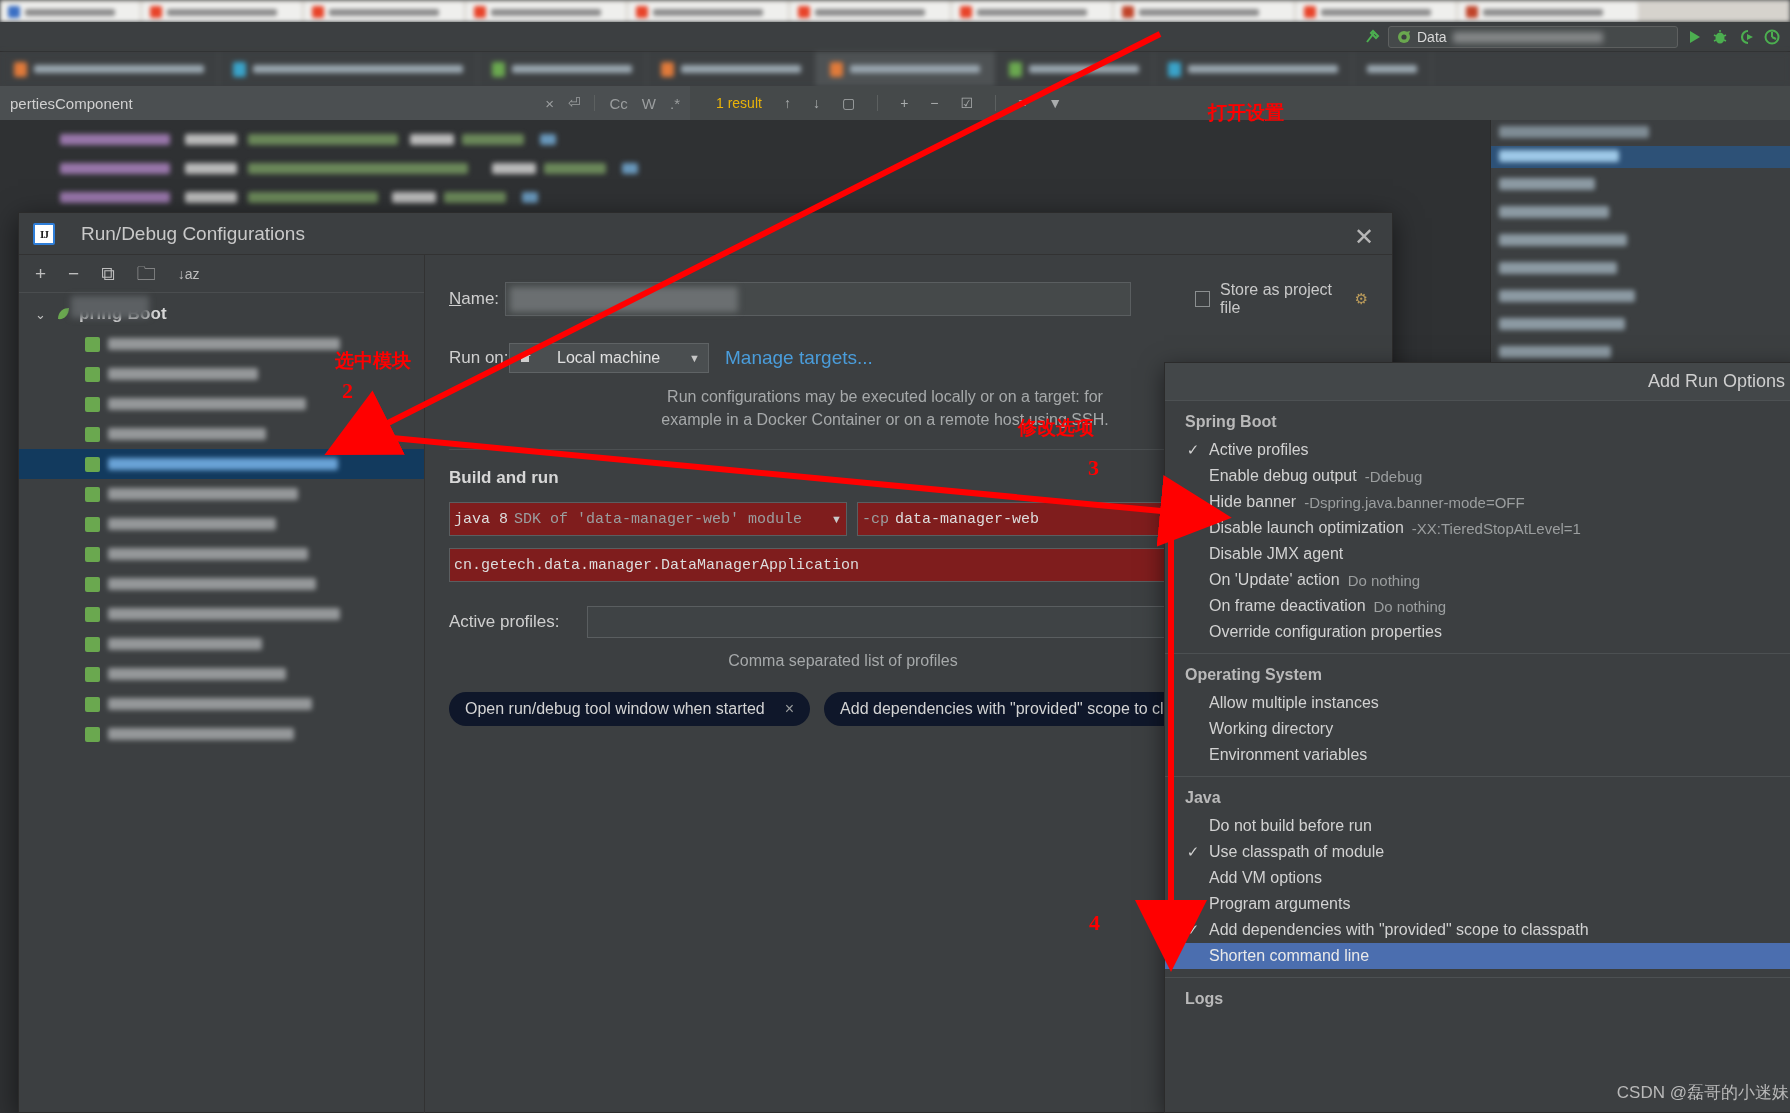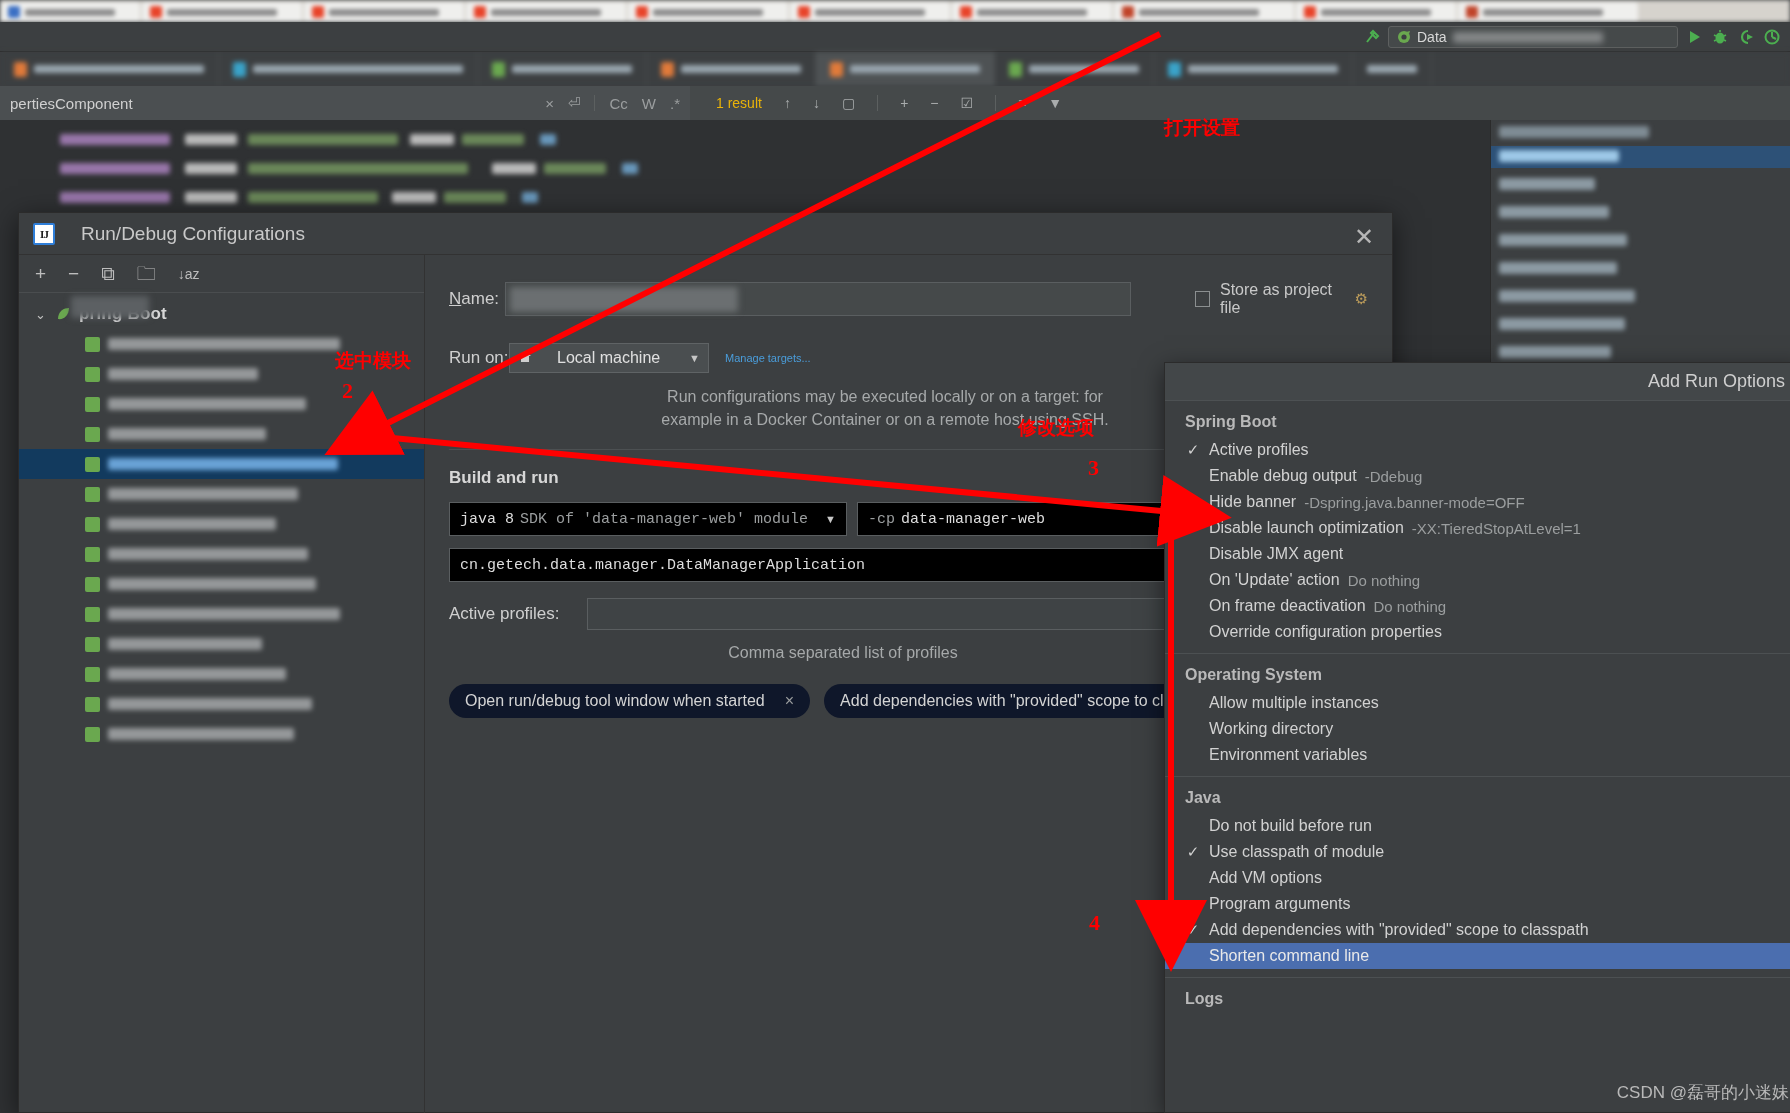--- a/index.html
+++ b/index.html
@@ -155,42 +155,42 @@
   .store-lbl { color:#c9c9c9; font-size:16px; }
   .gear { color:#b99a5a; font-size:15px; }
 
   .runon-row { margin-bottom:12px; }
   .runon-label { width:60px; }
   .combo { height:30px; min-width:200px; background:#4a4e50;
            border:1px solid #5f6365; display:flex; align-items:center;
            padding:0 8px; gap:8px; color:#e0e0e0; font-size:16px;
            justify-content:space-between; }
   .combo .caret { color:#c5c5c5; font-size:11px; }
-  .link { color:#4a9ddb; font-size:11px; margin-left:16px; }
+  .link { color:#4a9ddb; font-size:19px; margin-left:16px; }
 
   .hint-block { color:#a6a9aa; font-size:16px; text-align:center;
                 width:840px; margin:10px 0 0 40px; line-height:1.45; }
   .hr { height:1px; background:#4c5052; margin:18px 24px 0 24px; }
 
   .section-title { color:#d7d7d7; font-size:17px; font-weight:700;
                    padding:18px 24px 14px 24px; }
   .field-row { display:flex; gap:10px; padding:0 0 0 24px; margin-bottom:12px; }
-  .fbox { height:34px; background:#000000; border:1px solid #5a5e60;
-          display:flex; align-items:center; padding:0 10px; gap:6px;
+  .fbox { height:34px; background:#7f1d1d; border:1px solid #5a5e60;
+          display:flex; align-items:center; padding:0 4px; gap:6px;
           font-family:"Liberation Mono", monospace; font-size:15px; color:#ddd; }
   .fbox .dim { color:#9b9e9f; }
   .fbox .caret { color:#c9c9c9; font-size:11px; margin-left:auto;
                  font-family:"Liberation Sans",sans-serif; }
   .sdk-box { width:398px; }
   .cp-box  { width:520px; }
   .main-box{ width:938px; height:34px; }
   .small-hint { color:#9b9e9f; font-size:16px; padding:6px 0 0 24px; }
 
   .profiles-row { display:flex; align-items:center; padding:0 0 0 24px;
-                  margin-top:16px; }
+                  margin-top:24px; }
   .profiles-label { color:#cfcfcf; font-size:17px; width:138px; }
   .profiles-input { width:700px; height:32px; background:#3f4345;
                     border:1px solid #5a5e60; }
   .profiles-hint { color:#a6a9aa; font-size:16px; margin:14px 0 0 118px;
                    width:600px; text-align:center; }
 
   .chips { display:flex; gap:14px; padding:22px 0 0 24px; }
   .chip { height:34px; border-radius:17px; background:#0f172a;
           display:flex; align-items:center; gap:20px; padding:0 16px;
           color:#d4d4d4; font-size:16px; white-space:nowrap; }
@@ -695,20 +695,20 @@
       </marker>
     </defs>
 
     <line x1="1160" y1="34" x2="378" y2="428" stroke="#ff0000" stroke-width="6" marker-end="url(#ah)"></line>
 
     <line x1="382" y1="437" x2="1172" y2="512" stroke="#ff0000" stroke-width="6" marker-end="url(#ah)"></line>
 
     <line x1="1171" y1="508" x2="1171" y2="912" stroke="#ff0000" stroke-width="6" marker-end="url(#ah)"></line>
   </svg>
 
-  <div class="ann ann-cn" style="left:1164px; top:100px;margin-top:15px;">打开设置</div>
+  <div class="ann ann-cn" style="left:1208px; top:100px;">打开设置</div>
   <div class="ann ann-cn" style="left:335px; top:348px;">选中模块</div>
   <div class="ann ann-num" style="left:342px; top:378px;">2</div>
   <div class="ann ann-cn" style="left:1018px; top:415px;">修改选项</div>
   <div class="ann ann-num" style="left:1088px; top:455px;">3</div>
   <div class="ann ann-num" style="left:1089px; top:910px;">4</div>
 
 </div>
 
 </body></html>

